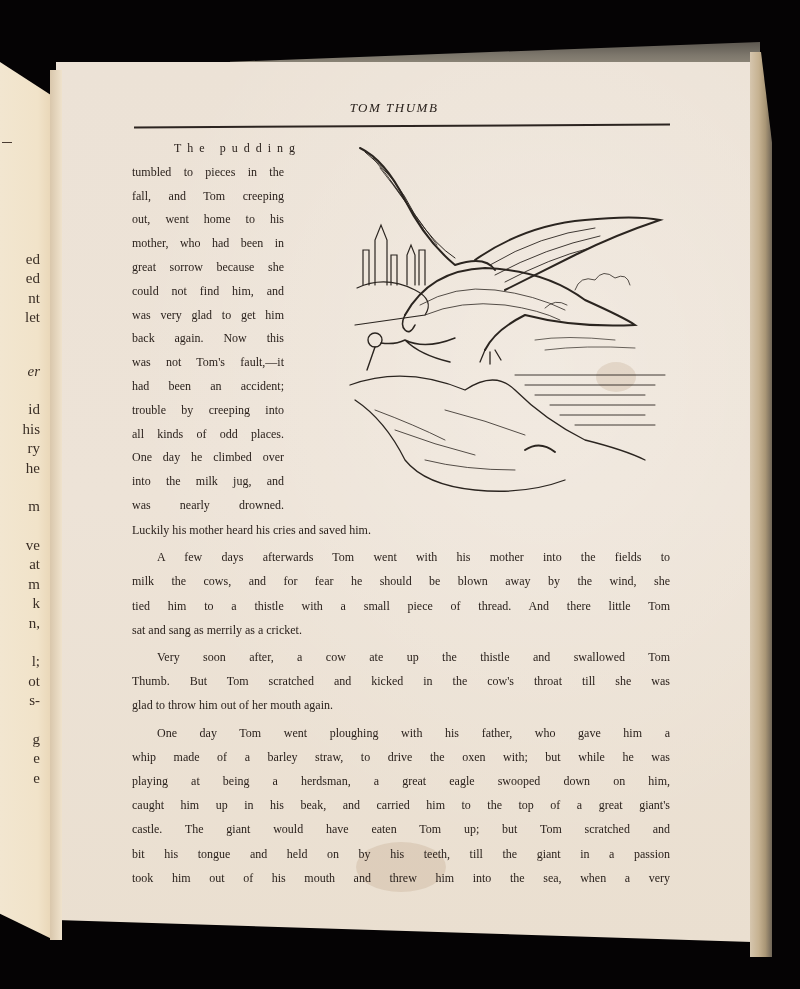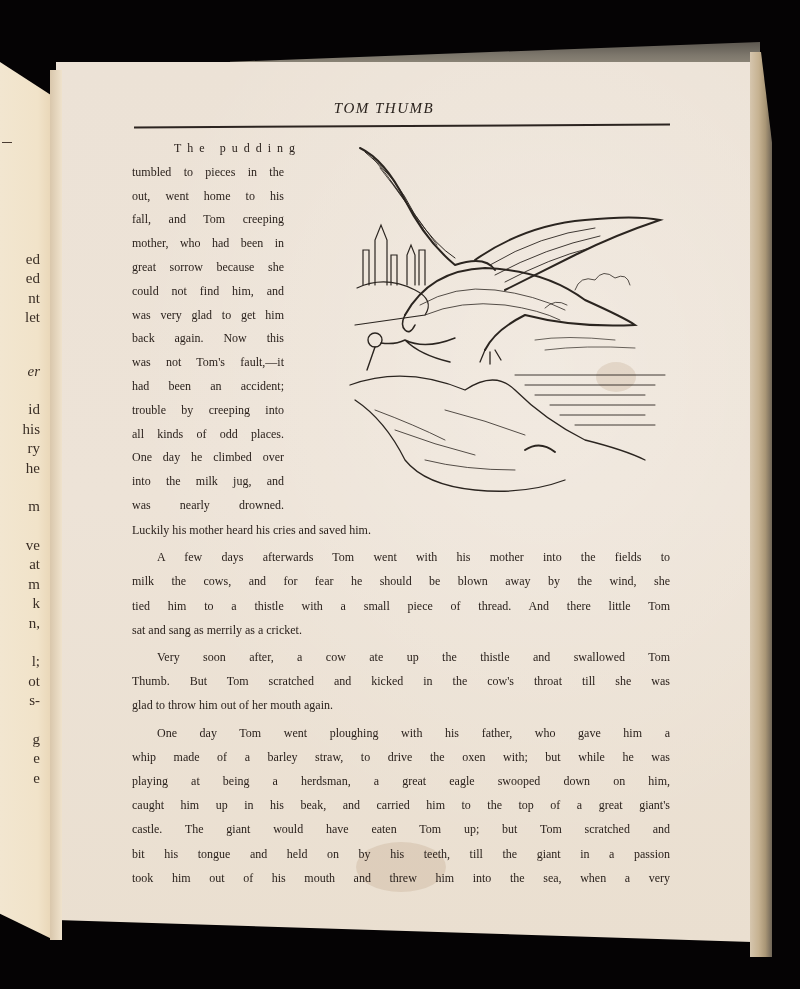--- a/index.html
+++ b/index.html
@@ -39,22 +39,22 @@
       radial-gradient(ellipse at 70% 35%, rgba(255,255,255,0.25), transparent 60%),
       linear-gradient(180deg,#ece2d6 0%,#ede3d7 50%,#eadfd0 100%);
     clip-path:polygon(0 0, 100% 0, 100% 100%, 0 97.5%);
   }
   .fore-edge {
     position:absolute; left:750px; top:52px; width:22px; height:905px;
     background:linear-gradient(90deg,#d6c6ae 0%,#c6b291 40%,#a99676 70%,#6e6456 100%);
     clip-path:polygon(0 0, 50% 0, 100% 10%, 100% 100%, 0 100%);
   }
   .running-head {
-    position:absolute; left:109px; top:100px; width:550px; text-align:center;
-    font-size:15px; font-style:italic; letter-spacing:1.5px; color:#2a221d;
+    position:absolute; left:119px; top:100px; width:550px; text-align:center;
+    font-size:13px; font-style:italic; letter-spacing:1.5px; color:#2a221d;
   }
   .head-rule {
     position:absolute; left:134px; top:125px; width:536px; height:1.5px;
     background:#2c2420; transform:rotate(-0.3deg);
   }
   .body-text {
     position:absolute; left:132px; color:#2b221d; font-size:12px;
   }
   .col-text {
     top:137px; width:152px; line-height:23.8px; text-align:justify;
@@ -119,22 +119,22 @@
 </div>
 <div class="gutter"></div>
 <div class="fore-edge"></div>
 
 <div class="running-head">TOM THUMB</div>
 <div class="head-rule"></div>
 
 <div class="body-text col-text">
   <span class="line indent">The pudding</span>
   <span class="line">tumbled to pieces in the</span>
+  <span class="line">fall, and Tom creeping</span>
   <span class="line">out, went home to his</span>
-  <span class="line">fall, and Tom creeping</span>
   <span class="line">mother, who had been in</span>
   <span class="line">great sorrow because she</span>
   <span class="line">could not find him, and</span>
   <span class="line">was very glad to get him</span>
   <span class="line">back again.  Now this</span>
   <span class="line">was not Tom's fault,—it</span>
   <span class="line">had been an accident;</span>
   <span class="line">trouble by creeping into</span>
   <span class="line">all kinds of odd places.</span>
   <span class="line">One day he climbed over</span>

